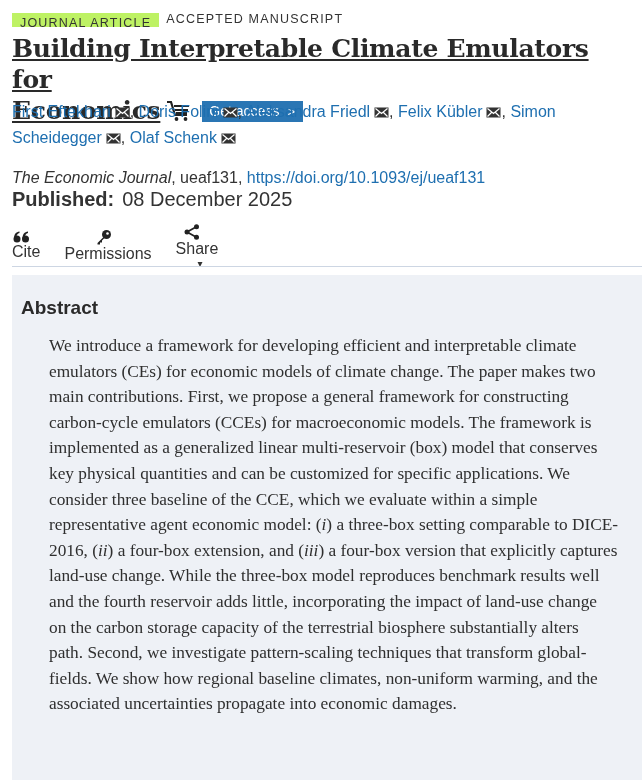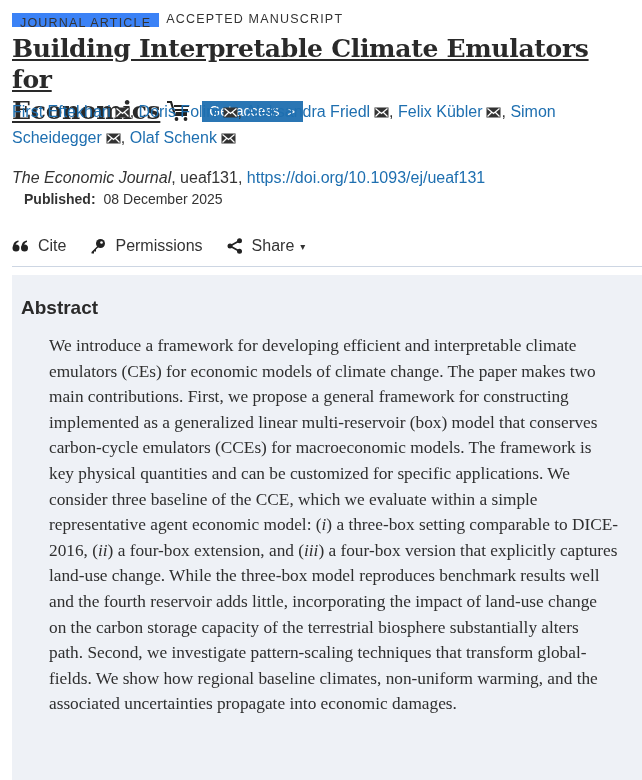--- a/index.html
+++ b/index.html
@@ -1,40 +1,40 @@
 <!DOCTYPE html>
 <html><head>
   <meta charset="utf-8">
   <style>
     * { box-sizing: border-box; margin: 0; padding: 0; }
     html, body { width: 642px; height: 780px; overflow: hidden; background: #ffffff; }
     body { font-family: "Liberation Sans", sans-serif; color: #2a2a2a; position: relative; }
 
     .tags { position: absolute; left: 12px; top: 9px; display: flex; align-items: center; height: 21px; }
-    .tag-primary { background: #3b82f6; color: #333; font-size: 12.5px; letter-spacing: 1.2px; padding: 0 8px; height: 14px; line-height: 21px; }
+    .tag-primary { background: #bef264; color: #333; font-size: 12.5px; letter-spacing: 1.2px; padding: 0 8px; height: 14px; line-height: 21px; }
     .tag-secondary { color: #333; font-size: 12.5px; letter-spacing: 1.2px; padding: 0 7px; height: 21px; line-height: 21px; }
 
     .title { position: absolute; left: 12px; top: 33px; width: 620px; font-family: "DejaVu Serif", serif; font-weight: bold; font-size: 25px; line-height: 31px; color: #2a2a2a; letter-spacing: -0.3px; text-decoration: underline; }
     .title .cart { display: inline-block; vertical-align: -3px; margin-left: 6px; width: 26px; height: 22px; }
     .get-access { display: inline-flex; align-items: center; vertical-align: 3px; margin-left: 10px; background: #2a76b4; color: #fff; font-family: "Liberation Sans", sans-serif; font-weight: normal; font-size: 14px; letter-spacing: 0; height: 21px; padding: 0 8px 0 7px; cursor: pointer; }
     .get-access .chev { margin-left: 8px; font-size: 13px; }
 
     .authors { position: absolute; left: 12px; top: 99px; width: 620px; font-size: 16px; line-height: 25.5px; color: #333; }
     .authors a { color: #1e6fb0; text-decoration: none; }
     .mail { display: inline-block; width: 15px; height: 11px; margin-left: 4px; vertical-align: -1px; }
 
     .citation { position: absolute; left: 12px; top: 168px; font-size: 16px; line-height: 20px; color: #333; }
     .citation .journal { font-style: italic; }
     .citation a { color: #1e6fb0; text-decoration: none; }
 
-    .published { position: absolute; left: 12px; top: 189px; font-size: 14px; line-height: 20px; color: #333; margin-left: 12px; }
+    .published { position: absolute; left: 12px; top: 189px; font-size: 20px; line-height: 20px; color: #333; }
     .published .lbl { font-weight: bold; margin-right: 8px; }
 
     .toolbar { position: absolute; left: 12px; top: 235px; display: flex; align-items: center; height: 22px; font-size: 16px; color: #333; }
-    .tool { display: flex; align-items: center; margin-right: 24px; cursor: pointer; }
+    .tool { display: flex; align-items: center; margin-right: 24px; cursor: pointer; flex-direction: column; }
     .tool svg { margin-right: 9px; }
     .tool .caret { margin-left: 6px; font-size: 10px; }
 
     .divider { position: absolute; left: 12px; top: 266px; width: 630px; height: 1px; background: #cdd6e3; }
 
     .abstract { position: absolute; left: 12px; top: 275px; width: 630px; height: 505px; background: #eef1f6; padding: 21px 0 0 9px; }
     .abstract h2 { font-family: "Liberation Sans", sans-serif; font-weight: bold; font-size: 19px; color: #2a2a2a; line-height: 24px; margin-bottom: 13px; }
     .abstract p { font-family: "Liberation Serif", serif; font-size: 17.3px; line-height: 25.6px; color: #2f2f2f; width: 600px; }
     .abstract p .line { display: block; white-space: nowrap; margin-left: 28px; }
   </style>
@@ -122,22 +122,22 @@
 </div>
 
 <div class="divider"></div>
 
 <section class="abstract">
   <h2>Abstract</h2>
   <p>
     <span class="line">We introduce a framework for developing efficient and interpretable climate</span>
     <span class="line">emulators (CEs) for economic models of climate change. The paper makes two</span>
     <span class="line">main contributions. First, we propose a general framework for constructing</span>
+    <span class="line">carbon-cycle emulators (CCEs) for macroeconomic models. The framework is</span>
     <span class="line">implemented as a generalized linear multi-reservoir (box) model that conserves</span>
-    <span class="line">carbon-cycle emulators (CCEs) for macroeconomic models. The framework is</span>
     <span class="line">key physical quantities and can be customized for specific applications. We</span>
     <span class="line">consider three baseline of the CCE, which we evaluate within a simple</span>
     <span class="line">representative agent economic model: (<i>i</i>) a three-box setting comparable to DICE-</span>
     <span class="line">2016, (<i>ii</i>) a four-box extension, and (<i>iii</i>) a four-box version that explicitly captures</span>
     <span class="line">land-use change. While the three-box model reproduces benchmark results well</span>
     <span class="line">and the fourth reservoir adds little, incorporating the impact of land-use change</span>
     <span class="line">on the carbon storage capacity of the terrestrial biosphere substantially alters</span>
     <span class="line">path. Second, we investigate pattern-scaling techniques that transform global-</span>
     <span class="line">fields. We show how regional baseline climates, non-uniform warming, and the</span>
     <span class="line">associated uncertainties propagate into economic damages.</span>

